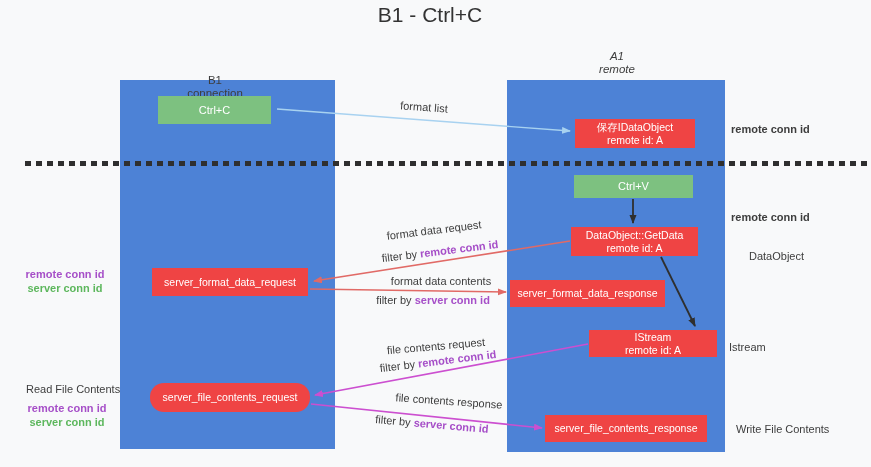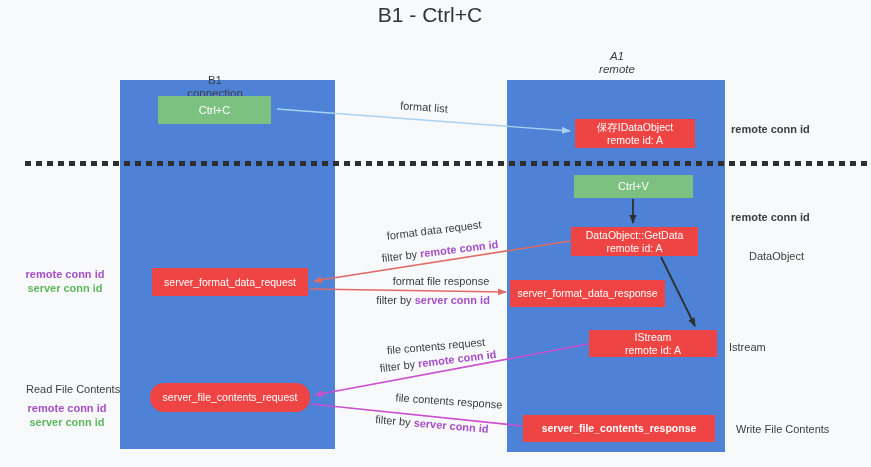--- a/index.html
+++ b/index.html
@@ -29,21 +29,21 @@
   .node.green{background:#7dc180;font-size:11px;}
 
   #n-ctrlc{left:158px;top:96px;width:113px;height:28px;}
   #n-saveobj{left:575px;top:119px;width:120px;height:29px;}
   #n-ctrlv{left:574px;top:175px;width:119px;height:23px;}
   #n-getdata{left:571px;top:227px;width:127px;height:29px;}
   #n-fmtreq{left:152px;top:268px;width:156px;height:28px;}
   #n-fmtresp{left:510px;top:280px;width:155px;height:27px;}
   #n-istream{left:589px;top:330px;width:128px;height:27px;}
   #n-filereq{left:150px;top:383px;width:160px;height:29px;border-radius:14px;}
-  #n-fileresp{left:523px;top:415px;width:192px;height:27px;font-weight:bold;}
+  #n-fileresp{left:545px;top:415px;width:162px;height:27px;}
 
   .elabel{position:absolute;z-index:4;font-size:11px;color:#3d3d3d;white-space:nowrap;
           transform:translate(-50%,-50%);}
   .purple{color:#a64fc8;font-weight:bold;}
   .greentxt{color:#5db75d;font-weight:bold;}
 
   .side{position:absolute;z-index:4;font-size:11px;white-space:nowrap;color:#3d3d3d;}
   .side.bold{font-weight:bold;}
   .leftgrp{position:absolute;z-index:4;width:94px;text-align:center;font-size:11px;
            line-height:14px;font-weight:bold;white-space:nowrap;}
@@ -124,21 +124,21 @@
   </div>
   <div class="node orange" id="n-fileresp">
     <div>server_file_contents_response</div>
   </div>
 
   <div class="elabel" style="left:424px;top:107px;transform:translate(-50%,-50%) rotate(4deg);">format list</div>
 
   <div class="elabel" style="left:434px;top:230px;transform:translate(-50%,-50%) rotate(-7deg);">format data request</div>
   <div class="elabel" style="left:440px;top:251px;transform:translate(-50%,-50%) rotate(-7deg);"><span>filter by </span><span class="purple">remote conn id</span></div>
 
-  <div class="elabel" style="left:441px;top:281px;">format file response</div>
+  <div class="elabel" style="left:441px;top:281px;">format data contents</div>
   <div class="elabel" style="left:433px;top:300px;"><span>filter by </span><span class="purple">server conn id</span></div>
 
   <div class="elabel" style="left:436px;top:346px;transform:translate(-50%,-50%) rotate(-5deg);">file contents request</div>
   <div class="elabel" style="left:438px;top:361px;transform:translate(-50%,-50%) rotate(-7deg);"><span>filter by </span><span class="purple">remote conn id</span></div>
 
   <div class="elabel" style="left:449px;top:401px;transform:translate(-50%,-50%) rotate(4deg);">file contents response</div>
   <div class="elabel" style="left:432px;top:424px;transform:translate(-50%,-50%) rotate(5deg);"><span>filter by </span><span class="purple">server conn id</span></div>
 
   <div class="side bold purple" style="left:731px;top:123px;">remote conn id</div>
   <div class="side bold purple" style="left:731px;top:211px;">remote conn id</div>

